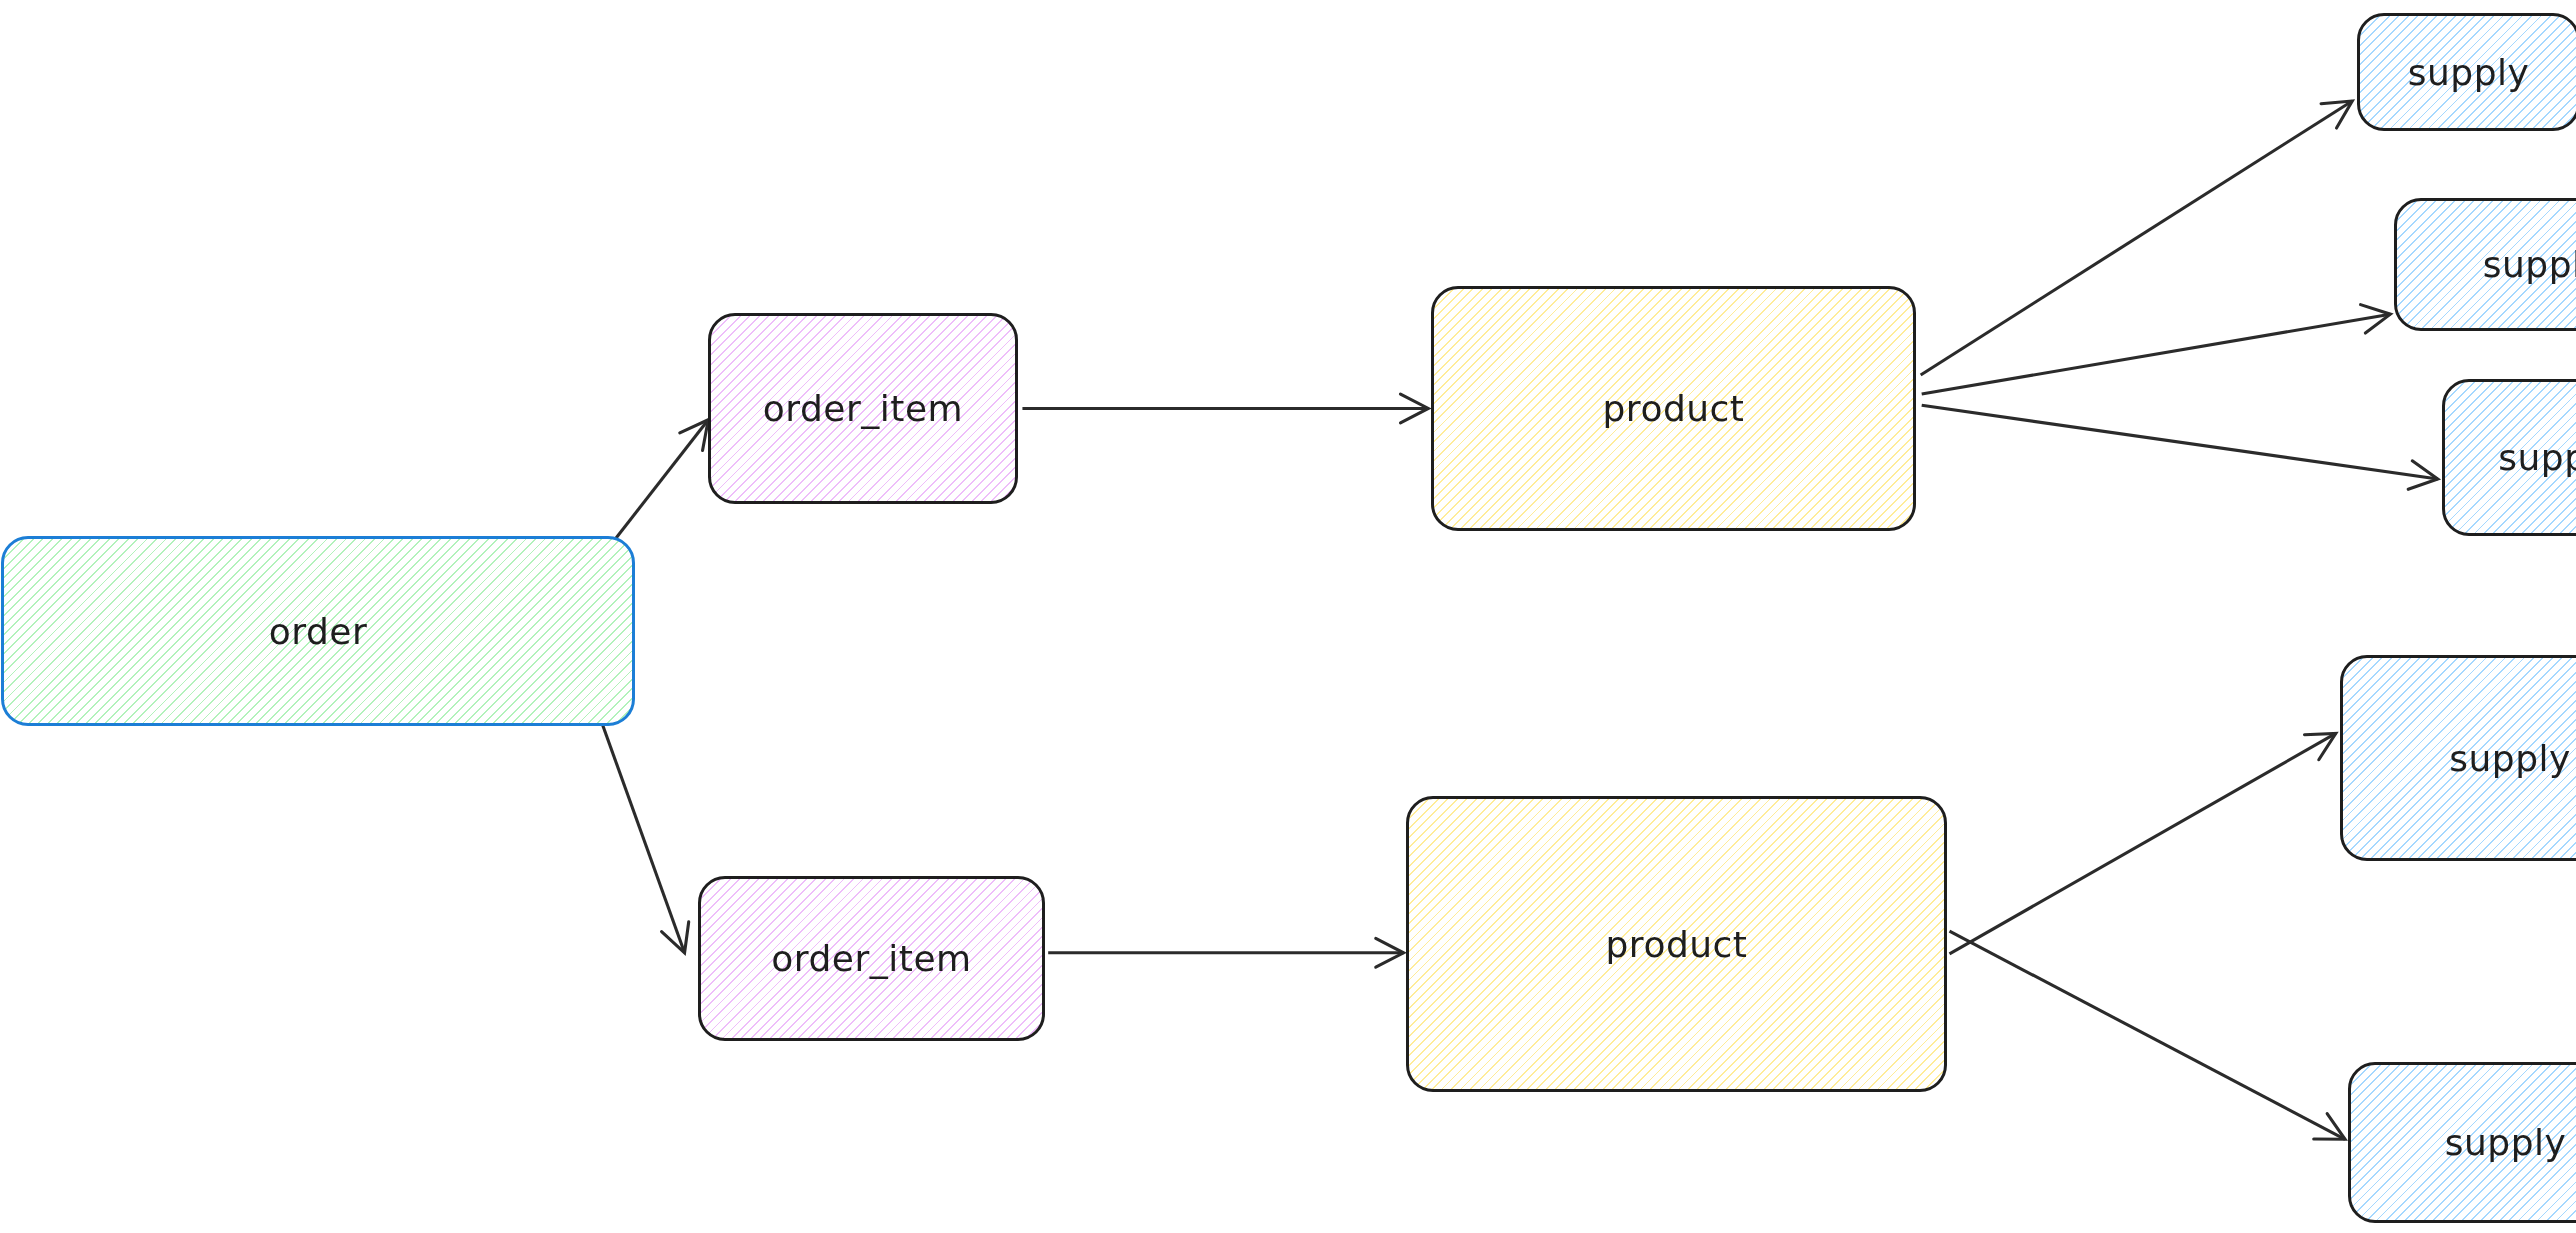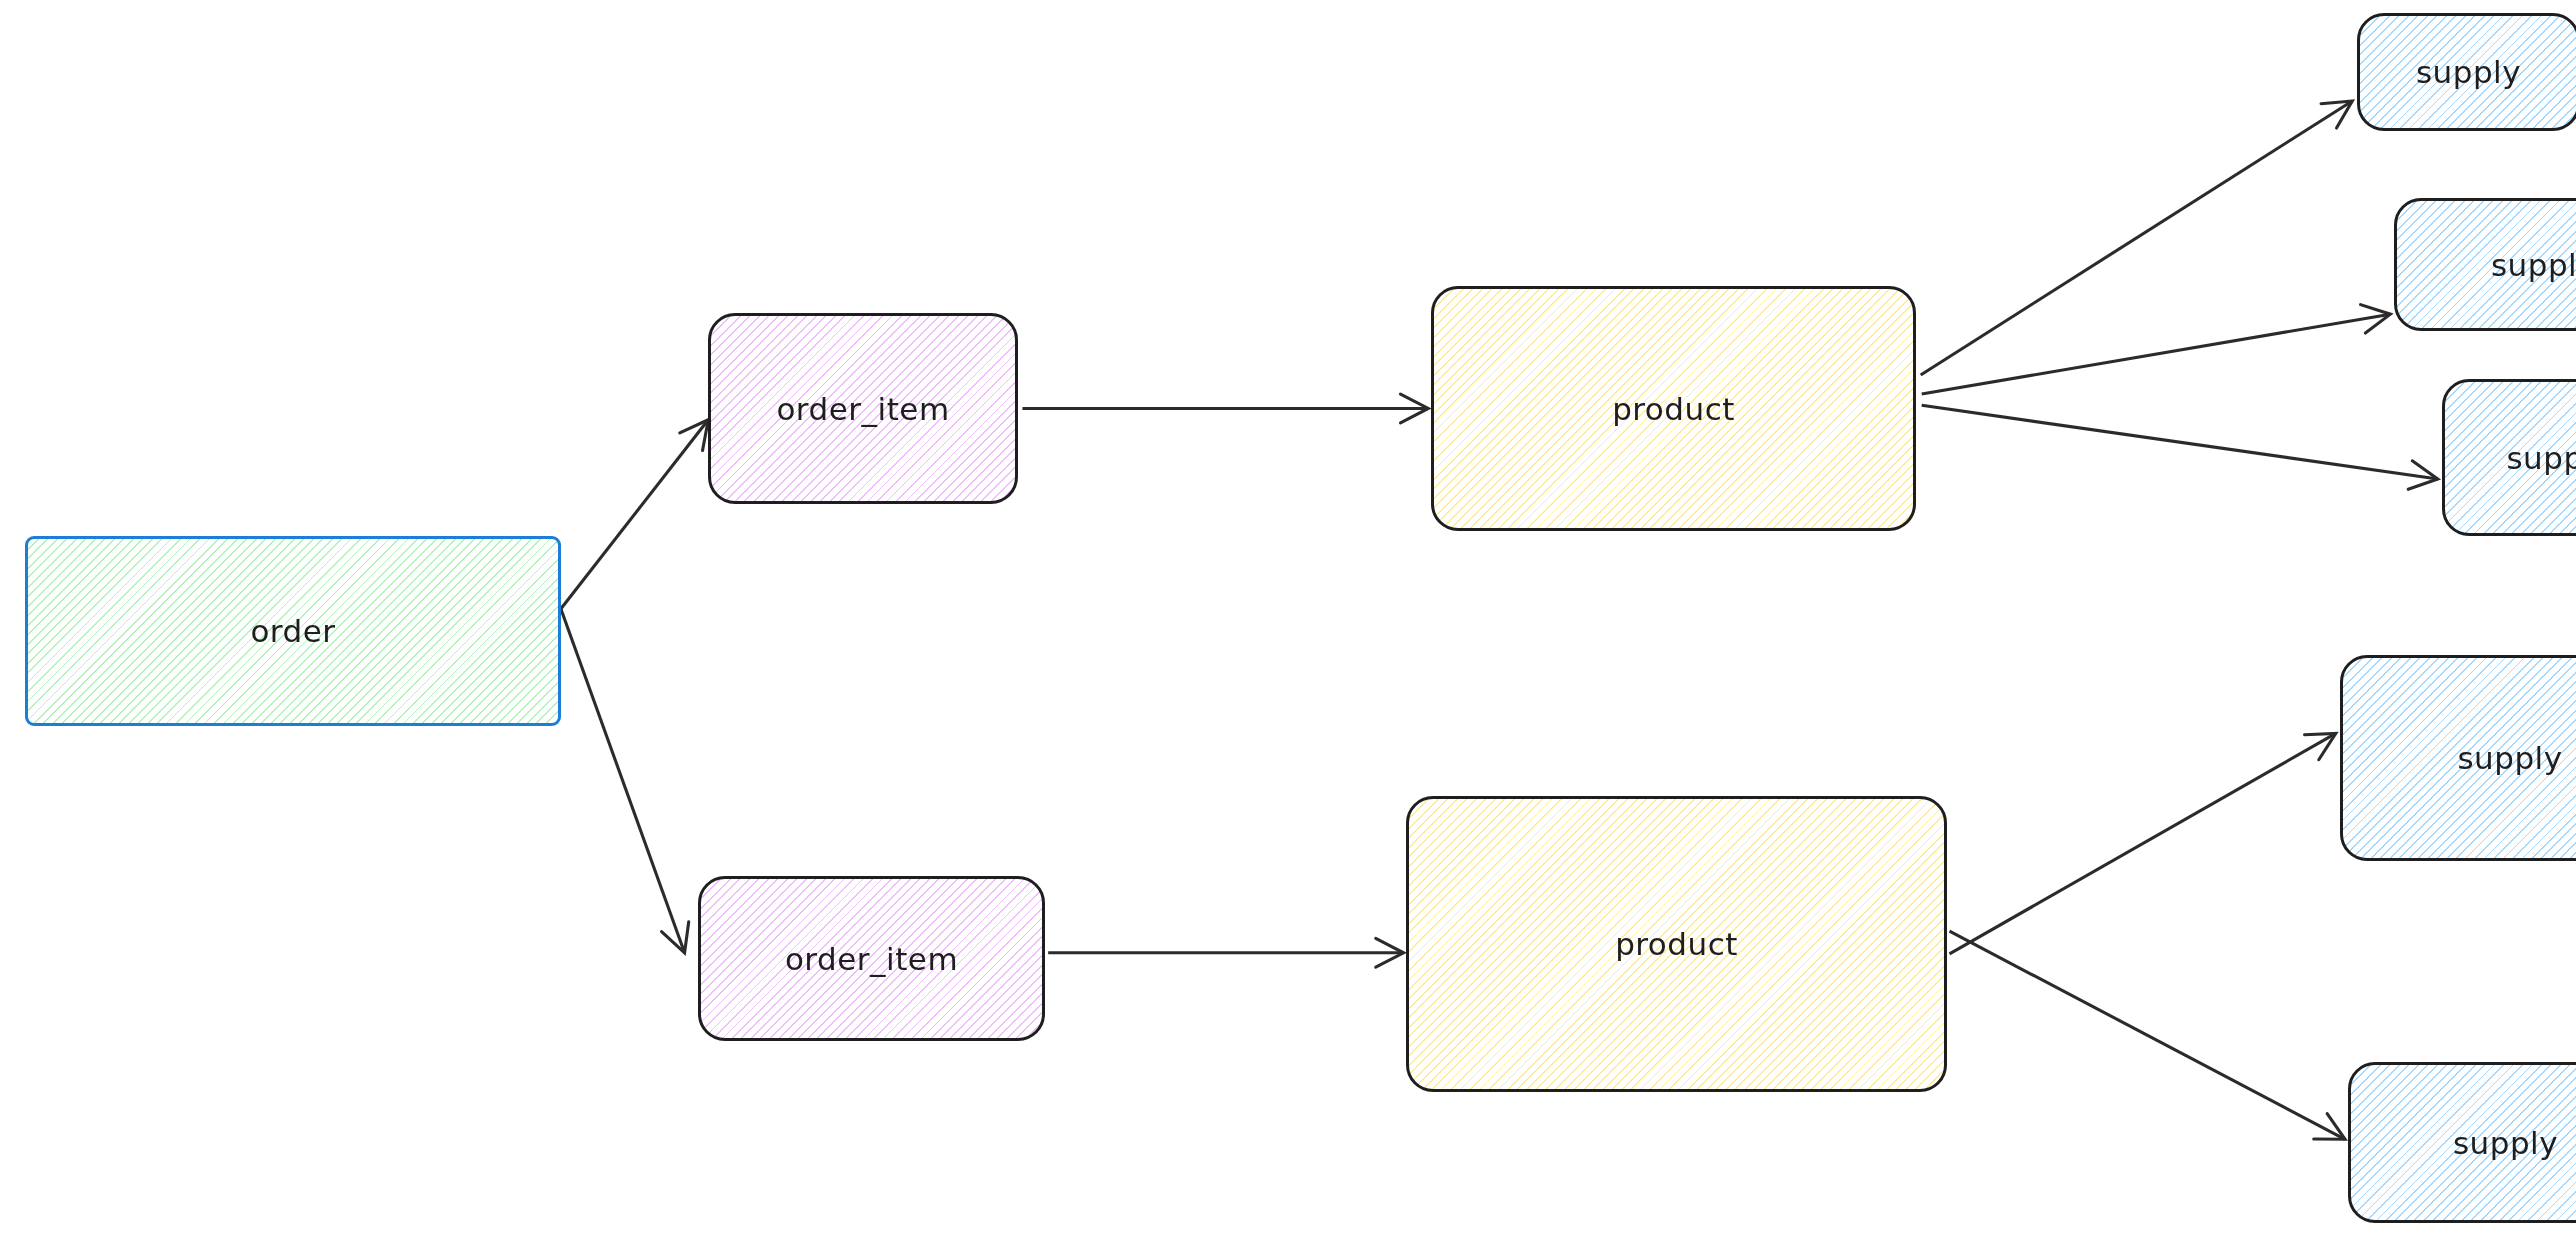--- a/index.html
+++ b/index.html
@@ -33,21 +33,21 @@
     box-sizing: border-box;
     border: 3.1px solid #1e1e1e;
     border-radius: 27px;
     display: flex;
     align-items: center;
     justify-content: center;
     background-color: #ffffff;
   }
   .node .label {
     color: #1e1e1e;
-    font-size: 31px;
+    font-size: 36px;
     letter-spacing: 0.5px;
     white-space: nowrap;
     user-select: none;
   }
 </style>
 </head>
 <body>
 
 <div class="canvas">
 
@@ -61,21 +61,21 @@
     <line stroke-width="6" marker-end="url(#arrowhead)" x1="1082" y1="1166" x2="1328" y2="1850" stroke="#2b2b2b"></line>
     <line stroke-width="6" marker-end="url(#arrowhead)" x1="1984" y1="793" x2="2772" y2="793" stroke="#2b2b2b"></line>
     <line stroke-width="6" marker-end="url(#arrowhead)" x1="2034" y1="1850" x2="2724" y2="1850" stroke="#2b2b2b"></line>
     <line stroke-width="6" marker-end="url(#arrowhead)" x1="3728" y1="728" x2="4566" y2="196" stroke="#2b2b2b"></line>
     <line stroke-width="6" marker-end="url(#arrowhead)" x1="3730" y1="765" x2="4640" y2="610" stroke="#2b2b2b"></line>
     <line stroke-width="6" marker-end="url(#arrowhead)" x1="3730" y1="787" x2="4732" y2="930" stroke="#2b2b2b"></line>
     <line stroke-width="6" marker-end="url(#arrowhead)" x1="3784" y1="1852" x2="4534" y2="1424" stroke="#2b2b2b"></line>
     <line stroke-width="6" marker-end="url(#arrowhead)" x1="3784" y1="1808" x2="4552" y2="2212" stroke="#2b2b2b"></line>
   </svg>
 
-  <div class="node" style="left: 25px; top: 536px; width: 536px; height: 190px; border-color: rgb(28, 126, 214); background-image: repeating-linear-gradient(135deg, rgb(178, 242, 187) 0px, rgb(178, 242, 187) 1.3px, transparent 1.3px, transparent 6.7px); border-radius: 9px;">
+  <div class="node" style="left: 1px; top: 536px; width: 634px; height: 190px; border-color: rgb(28, 126, 214); background-image: repeating-linear-gradient(135deg, rgb(178, 242, 187) 0px, rgb(178, 242, 187) 1.3px, transparent 1.3px, transparent 6.7px);">
     <span class="label">order</span>
   </div>
   <div class="node" style="left: 708px; top: 313px; width: 310px; height: 191px; border-color: rgb(30, 30, 30); background-image: repeating-linear-gradient(135deg, rgb(238, 190, 250) 0px, rgb(238, 190, 250) 1.3px, transparent 1.3px, transparent 6.7px);">
     <span class="label">order_item</span>
   </div>
   <div class="node" style="left: 698px; top: 876px; width: 347px; height: 165px; border-color: rgb(30, 30, 30); background-image: repeating-linear-gradient(135deg, rgb(238, 190, 250) 0px, rgb(238, 190, 250) 1.3px, transparent 1.3px, transparent 6.7px);">
     <span class="label">order_item</span>
   </div>
   <div class="node" style="left: 1431px; top: 286px; width: 485px; height: 245px; border-color: rgb(30, 30, 30); background-image: repeating-linear-gradient(135deg, rgb(255, 236, 153) 0px, rgb(255, 236, 153) 1.3px, transparent 1.3px, transparent 6.7px);">
     <span class="label">product</span>

